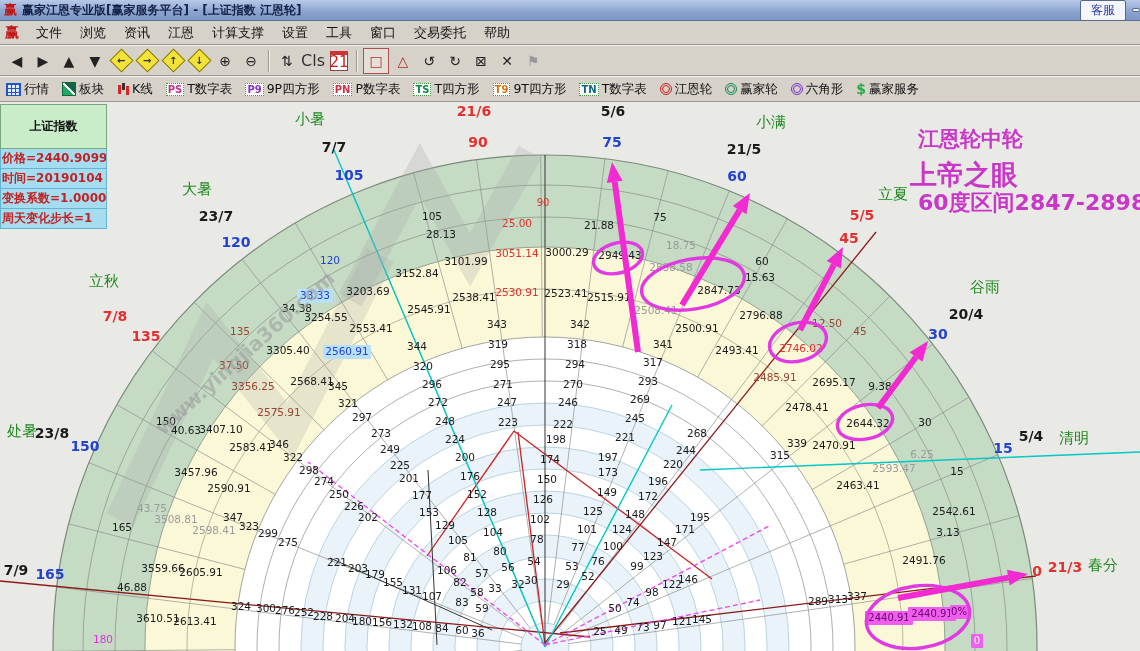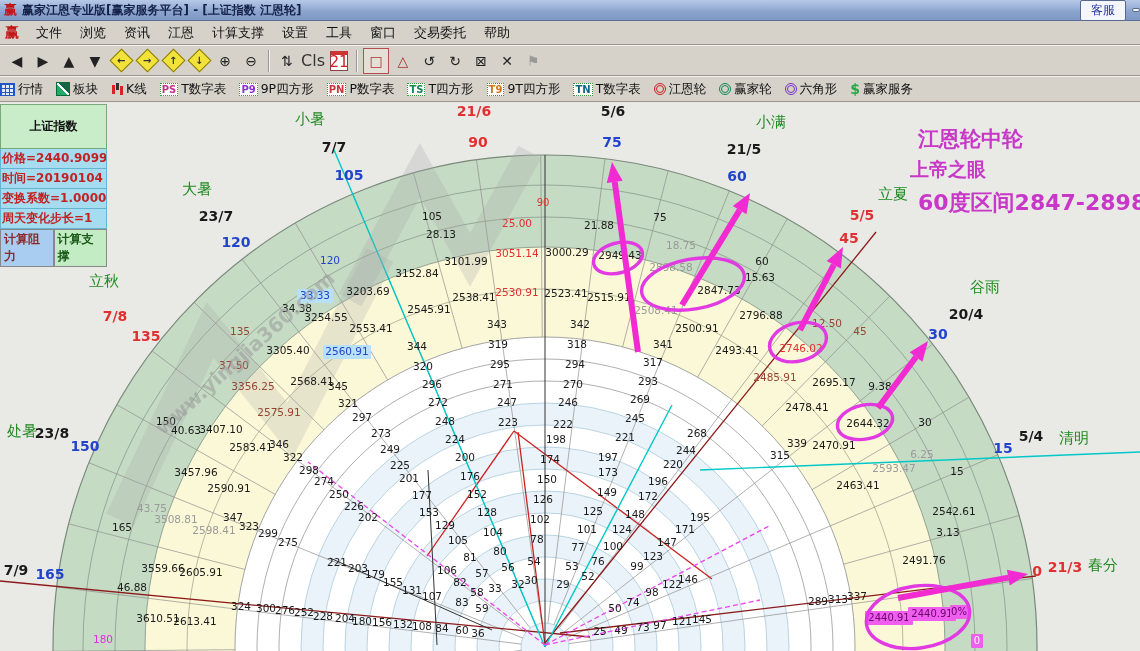--- a/index.html
+++ b/index.html
@@ -31,21 +31,21 @@
       display:flex;align-items:center;justify-content:center;}
   .t1 .dia span{transform:rotate(-45deg);font-size:10px;color:#333;font-weight:bold;}
   .t1 .cal{width:16px;height:15px;border:1px solid #884444;background:#fff;font-size:15px;color:#c22;
       display:flex;align-items:center;justify-content:center;border-top:4px solid #c33;}
   .t1.txt{font-size:16px;color:#333;text-align:right;}
   .t1.dim{color:#999;}
   .tsep{width:1px;height:22px;background:#9a968e;border-right:1px solid #f4f2ee;margin:0 4px;}
   
   #ribbon{position:absolute;left:0;top:76px;width:1140px;height:26px;background:#d6d2ca;
     display:flex;align-items:center;border-top:1px solid #f4f2ee;border-bottom:1px solid #9a968e;
-    box-sizing:border-box;padding-left:0;}
+    box-sizing:border-box;padding-left:6px;}
   .rb-item{display:flex;align-items:center;margin-right:13px;}
   .rb-item .lbl{font-size:12.5px;color:#111;margin-left:3px;}
   .rb-box{font-size:10px;font-weight:bold;border:1px dotted #3a9a3a;background:#ffffff;padding:1px 1px;
       line-height:9px;}
   .rb-ring{width:12px;height:12px;border-radius:50%;box-sizing:border-box;}
   .rb-grid{width:13px;height:11px;background:
       linear-gradient(#2255cc 1px,transparent 1px),linear-gradient(90deg,#2255cc 1px,transparent 1px),#dfe9ff;
       background-size:4px 4px;border:1px solid #2255cc;}
   .rb-blocks{width:12px;height:12px;background:
       linear-gradient(45deg,#22aa66 45%,#fff 45%,#fff 55%,#116644 55%);border:1px solid #0a6a3a;}
@@ -523,26 +523,22 @@
       </svg>
 
     <div id="info-panel">
       <div id="info-title">上证指数</div>
       <div id="info-rows">
           <div class="info-row">价格=2440.9099</div>
           <div class="info-row">时间=20190104</div>
           <div class="info-row">变换系数=1.00000</div>
           <div class="info-row">周天变化步长=1</div>
         </div>
-      <div id="info-buttons">
-        <div class="info-btn b1">计算阻力</div>
-        <div class="info-btn b2">计算支撑</div>
-      </div>
     </div>
 
     <div class="anno" style="left:918px;top:23px;font-size:21px;">江恩轮中轮</div>
-    <div class="anno" style="left:910px;top:55px;font-size:19px;">上帝之眼</div>
+    <div class="anno" style="left:910px;top:55px;font-size:27px;">上帝之眼</div>
     <div class="anno" style="left:918px;top:86px;font-size:22px;">60度区间2847-2898</div>
 
     <div class="wm" style="left:150px;top:320px;font-size:20px;transform:rotate(-42deg);transform-origin:left top;">www.yingjia360.com</div>
   </div>
 
 </div>
 
 </body></html>

